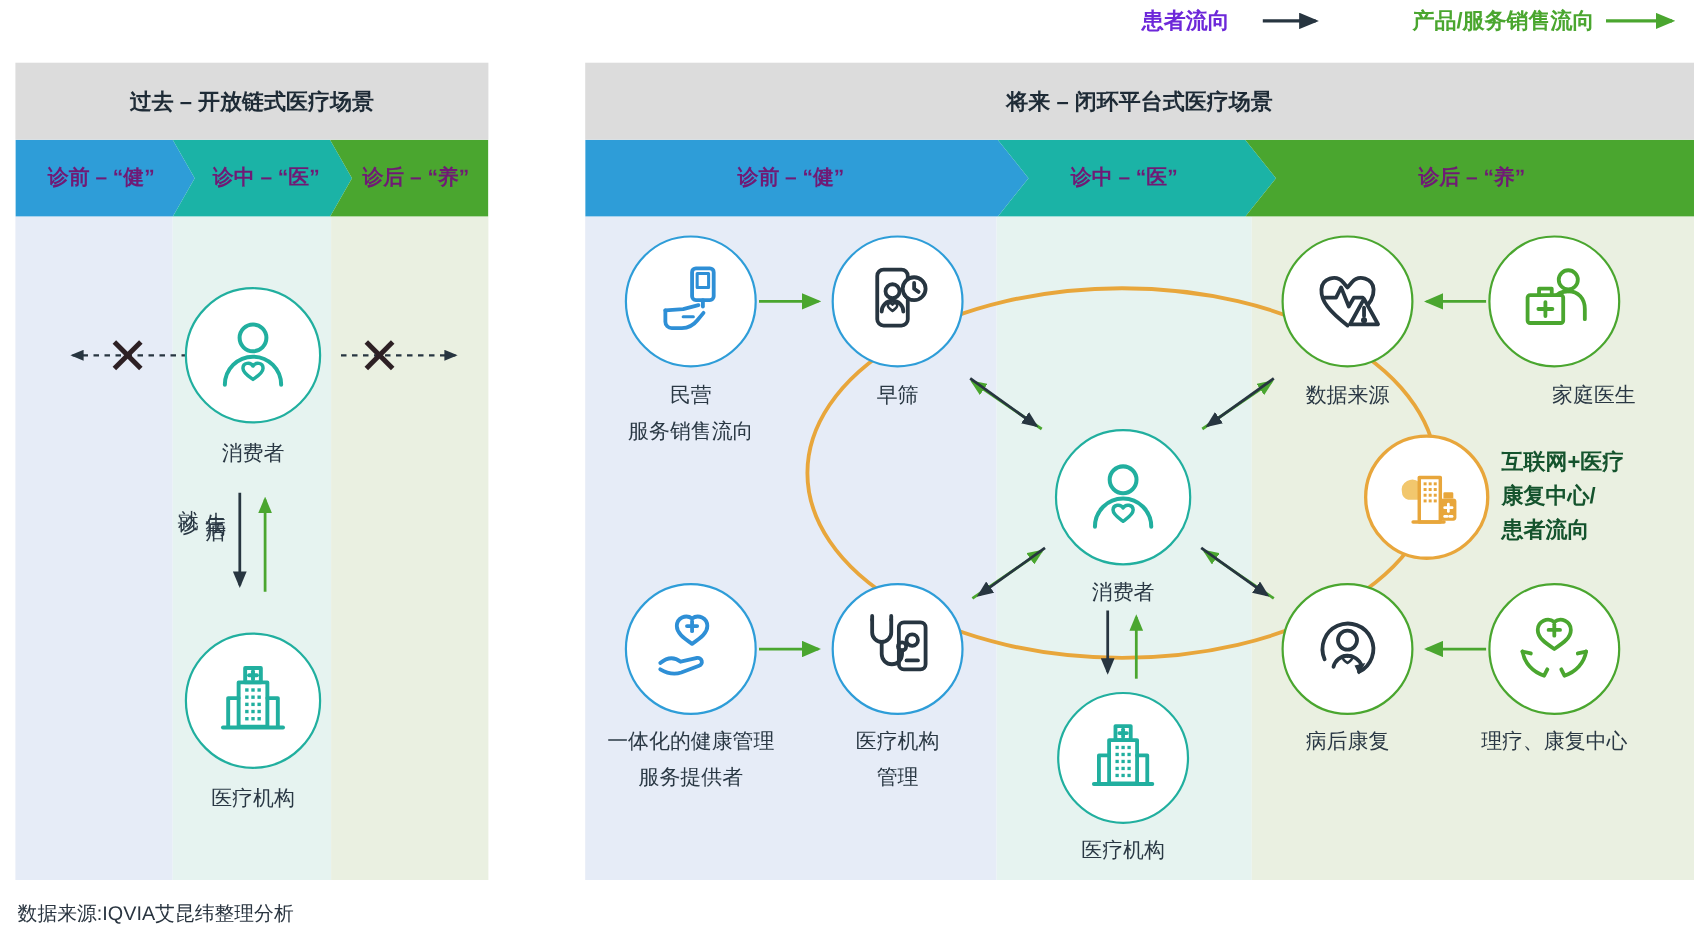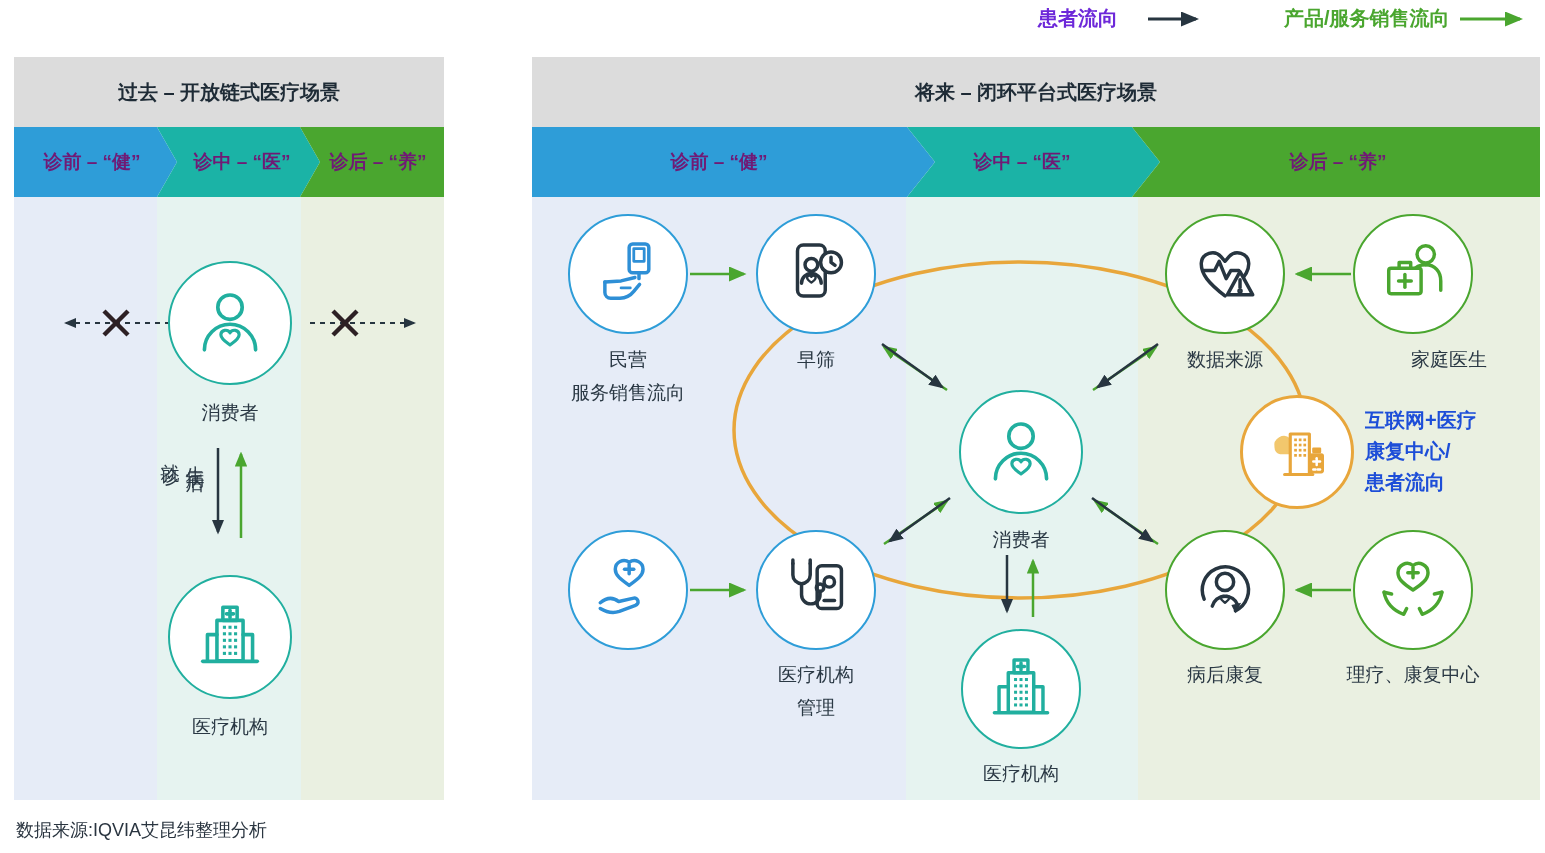--- a/index.html
+++ b/index.html
@@ -30,21 +30,21 @@
   
   .node{position:absolute;border-radius:50%;background:#ffffff;box-sizing:border-box;
     display:flex;align-items:center;justify-content:center;}
   .b-blue{border:2px solid #2e9dd8;}
   .b-teal{border:2px solid #21af9f;}
   .b-green{border:2px solid #4aa62f;}
   .b-orange{border:3px solid #e8a63b;}
 
   .node-label{position:absolute;transform:translateX(-50%);text-align:center;font-size:19px;
     color:#2a3844;white-space:nowrap;line-height:33px;}
-  .cloud-label{position:absolute;text-align:left;font-size:20px;font-weight:700;color:#1d4ed8;
+  .cloud-label{position:absolute;text-align:left;font-size:20px;font-weight:700;color:#14532d;
     line-height:31px;white-space:nowrap;}
   .vtext{position:absolute;writing-mode:vertical-rl;text-orientation:upright;font-size:19px;
     color:#2a3844;letter-spacing:4px;}
   .source{position:absolute;left:16px;top:818px;font-size:18px;color:#2a3540;}
 </style>
 </head>
 <body>
 
 <div class="canvas">
 
@@ -302,20 +302,24 @@
       </div>
 
       <div class="node b-blue" style="left:36px;top:333px;width:120px;height:120px;">
         <svg width="74" height="74" viewBox="0 0 64 64" fill="none" stroke="#2e8fd6" stroke-width="3" stroke-linecap="round" stroke-linejoin="round">
           <path d="M33 28 c-7,-5 -12,-8.5 -12,-14 a7.5 7.5 0 0 1 12,-6 a7.5 7.5 0 0 1 12,6 c0,5.5 -5,9 -12,14 z"></path>
           <line x1="33" y1="10" x2="33" y2="18"></line>
             <line x1="29" y1="14" x2="37" y2="14"></line>
           <path d="M8 43 c6,-5 11,-5 16,-1 l13,-3 a3.2 3.2 0 0 1 1.5,6.2 l-14,5.3 c-6,2 -11.5,0.5 -16.5,-2.5"></path>
         </svg>
       </div>
+      <div class="node-label" style="left:96px;top:461px;">
+        <span style="display:block">一体化的健康管理</span>
+        <span style="display:block">服务提供者</span>
+      </div>
 
       <div class="node b-blue" style="left:224px;top:333px;width:120px;height:120px;">
         <svg width="74" height="74" viewBox="0 0 64 64" fill="none" stroke="#273540" stroke-width="3" stroke-linecap="round" stroke-linejoin="round">
           <rect x="33" y="11" width="21" height="37" rx="4"></rect>
           <circle cx="43.5" cy="25" r="4.5"></circle>
           <line x1="39" y1="41" x2="48" y2="41"></line>
           <path d="M12 9 v10 a7.5 7.5 0 0 0 15 0 V9"></path>
           <line x1="12" y1="9" x2="12" y2="6"></line>
             <line x1="27" y1="9" x2="27" y2="6"></line>
           <path d="M19.5 27 v9 a8 8 0 0 0 16 0 v-3"></path>

